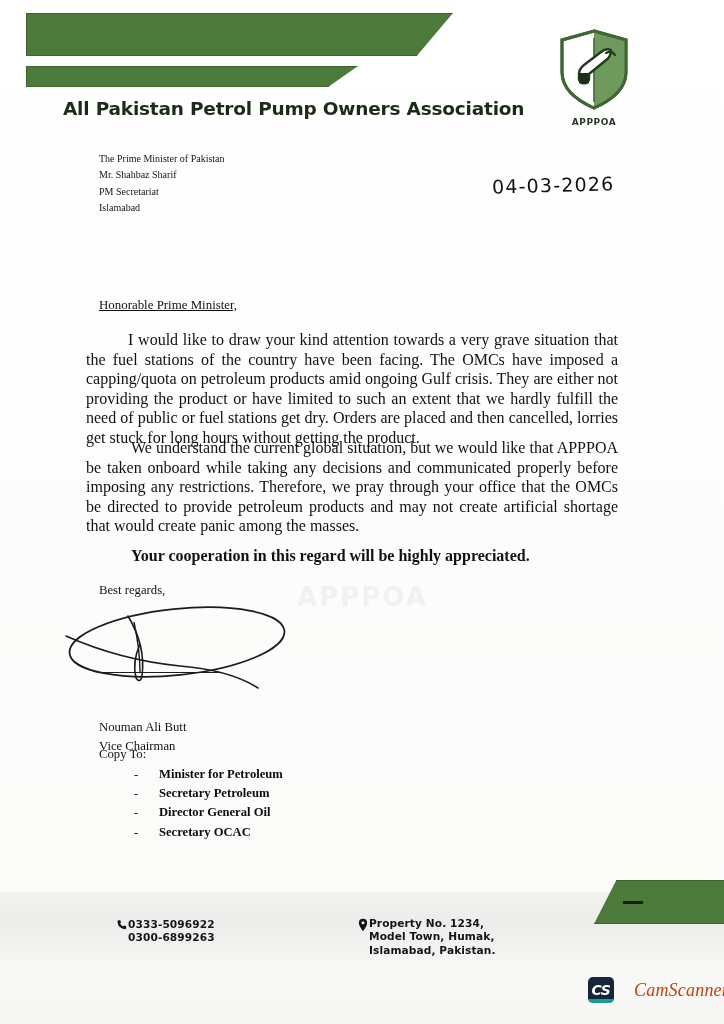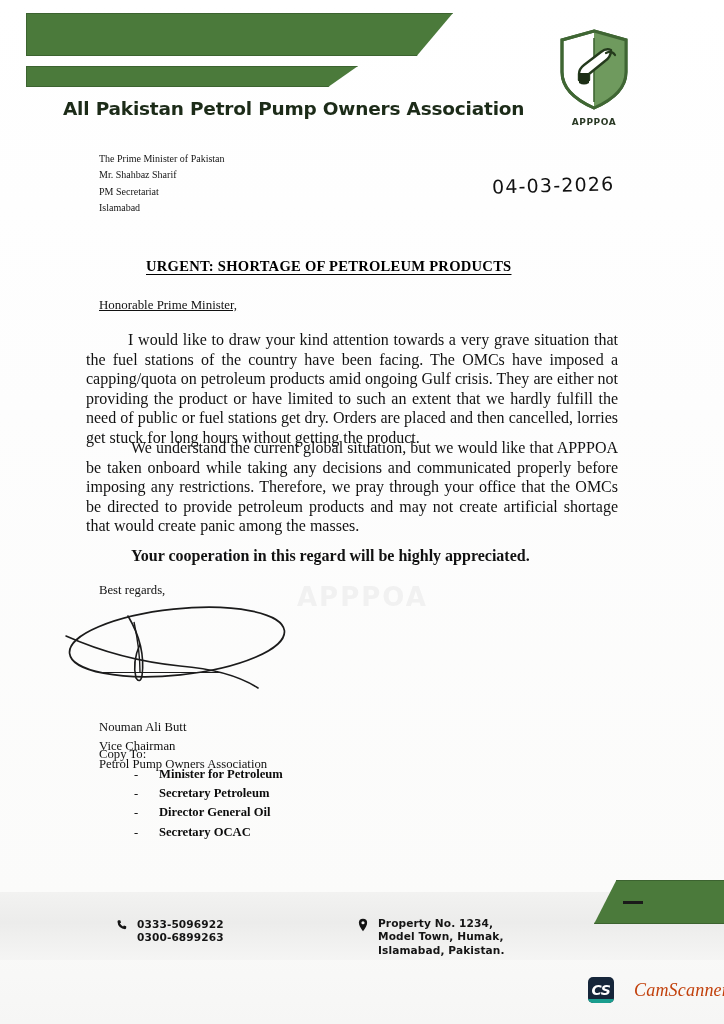--- a/index.html
+++ b/index.html
@@ -236,21 +236,20 @@
     top: 901px;
     width: 20px;
     height: 3px;
     background: #1a1a1a;
   }
 
   .footer-item {
     position: absolute;
     display: flex;
     align-items: flex-start;
-    gap: 9px;
     font-family: "DejaVu Sans", sans-serif;
     font-size: 10.6px;
     line-height: 13.4px;
     font-weight: bold;
     color: #141414;
     letter-spacing: 0.1px;
   }
   .footer-phone { left: 116px; top: 918px; }
   .footer-address { left: 357px; top: 917px; }
   .footer-item .fi-icon { flex: 0 0 auto; margin-top: 1px; }
@@ -324,21 +323,20 @@
 
   <div class="addressee">
     <div>The Prime Minister of Pakistan</div>
     <div>Mr. Shahbaz Sharif</div>
     <div>PM Secretariat</div>
     <div>Islamabad</div>
   </div>
 
   <div class="date-hand">04-03-2026</div>
 
-  <div class="subject">URGENT:  SHORTAGE OF PETROLEUM PRODUCTS</div>
 
   <div class="salutation">Honorable Prime Minister,</div>
 
   <div class="body-block p1">
     <span class="indent"></span><span>I would like to draw your kind attention towards a very grave situation that the fuel stations of the country have been facing.  The OMCs have imposed a capping/quota on petroleum products amid ongoing Gulf crisis.  They are either not providing the product or have limited to such an extent that we hardly fulfill the need of public or fuel stations get dry.  Orders are placed and then cancelled, lorries get stuck for long hours without getting the product.</span>
   </div>
 
   <div class="body-block p2">
     <span class="indent-wide"></span><span>We understand the current global situation, but we would like that APPPOA be taken onboard while taking any decisions and communicated properly before imposing any restrictions. Therefore, we pray through your office that the OMCs be directed to provide petroleum products and may not create artificial shortage that would create panic among the masses.</span>
   </div>
@@ -355,21 +353,20 @@
     <ellipse cx="117" cy="42" rx="108" ry="33" transform="rotate(-6 117 42)" fill="none" stroke="#1b1b1b" stroke-width="1.7"></ellipse>
     <path d="M68 16 Q86 46 82 76 Q80 84 76 78 Q72 62 80 44" fill="none" stroke="#1b1b1b" stroke-width="1.6" stroke-linecap="round"></path>
     <path d="M74 22 Q80 50 80 72" fill="none" stroke="#1b1b1b" stroke-width="1.4"></path>
     <path d="M6 36 Q60 60 120 66 Q170 70 198 88" fill="none" stroke="#1b1b1b" stroke-width="1.6" stroke-linecap="round"></path>
   </svg>
 
   <div class="sig-line"></div>
   <div class="sig-block">
     <div>Nouman Ali Butt</div>
     <div>Vice Chairman</div>
-    <div>Petrol Pump Owners Association</div>
   </div>
 
   <div class="copyto-label">Copy To:</div>
 
   <ul class="copyto-list">
     <li>
       <span class="copyto-dash">-</span>
       <span>Minister for Petroleum</span>
     </li>
     <li>

